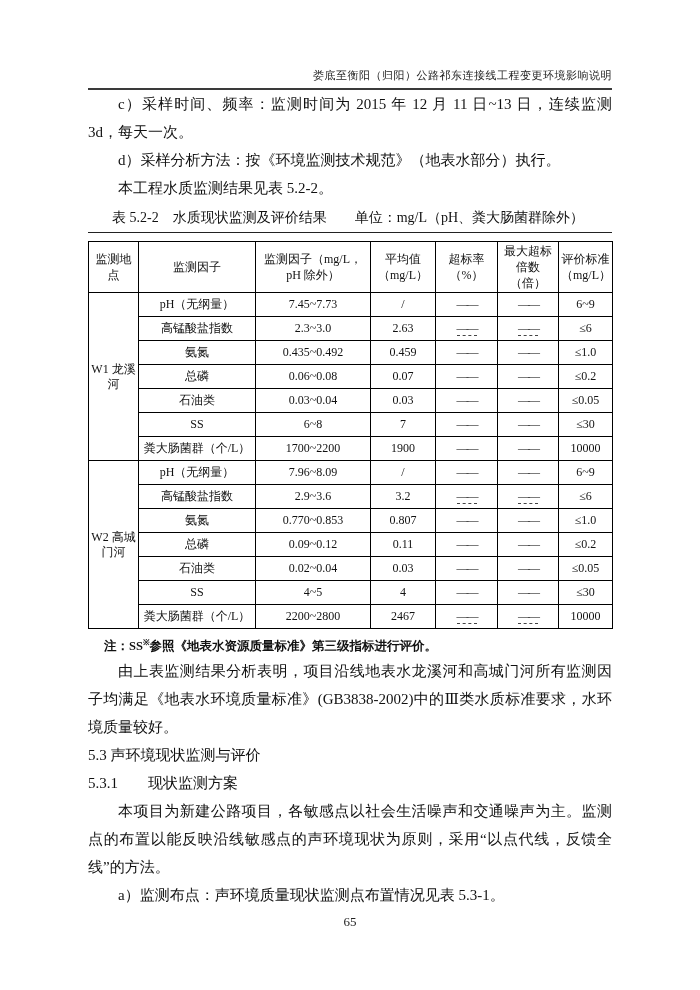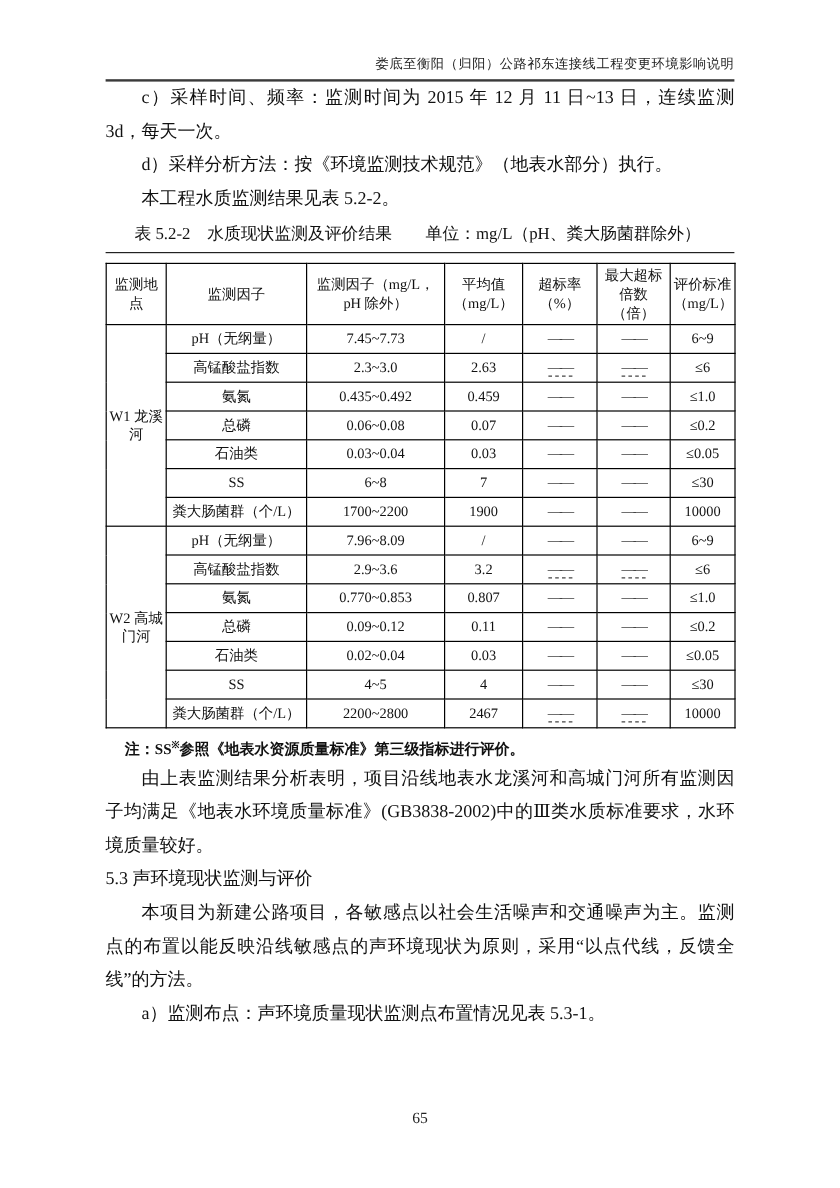--- a/index.html
+++ b/index.html
@@ -1,21 +1,21 @@
 <!DOCTYPE html>
 <html><head>
 <meta charset="utf-8">
 <style>
   html,body{margin:0;padding:0;background:#e8e8e8;}
   .page{
     width:700px;height:990px;background:#ffffff;position:relative;
     font-family:"Liberation Serif","DejaVu Serif",serif;color:#111;
     margin:0 auto;overflow:hidden;box-sizing:border-box;
   }
-  .content{padding:46px 88px 0 88px;}
+  .content{padding:46px 88px 0 88px;margin-top:22px;}
   .doc-header{
     text-align:right;font-size:11px;color:#222;letter-spacing:.5px;
     padding-bottom:5px;border-bottom:2px solid #3a3a3a;
   }
   p{margin:0;font-size:15px;line-height:28px;text-align:justify;}
   .indent{text-indent:2em;}
   .first-gap{margin-top:14px;}
   .heading{font-size:15px;line-height:28px;margin:0;}
   .bold{font-weight:normal;}
   .table-caption{
@@ -36,21 +36,21 @@
   td.loc{line-height:17px;}
   .dash-val{letter-spacing:-2px;color:#333;}
   tr.revised .txt{text-underline-offset:2px;}
   tr.revised .dash-wrap{border-bottom:1px dashed #444;padding-bottom:1px;display:inline-block;line-height:11px;}
   .note{
     font-size:12.5px;font-weight:bold;line-height:22px;margin-top:3px;
     padding-left:16px;text-indent:0;
   }
   .note sup{font-size:8px;}
   .page-number{
-    position:absolute;bottom:50px;left:0;width:100%;
+    position:absolute;bottom:60px;left:0;width:100%;
     text-align:center;font-size:13px;color:#222;
   }
 </style>
 </head>
 <body>
 
 <div class="page">
   <div class="content">
 
     <div class="doc-header">
@@ -203,20 +203,21 @@
         </tbody>
     </table>
 
     <p class="note">
       <span>注：SS</span><sup>※</sup><span>参照《地表水资源质量标准》第三级指标进行评价。</span>
     </p>
 
     <p class="indent">由上表监测结果分析表明，项目沿线地表水龙溪河和高城门河所有监测因子均满足《地表水环境质量标准》(GB3838-2002)中的Ⅲ类水质标准要求，水环境质量较好。</p>
 
     <p class="heading bold">5.3 声环境现状监测与评价</p>
+    <p class="heading">5.3.1　　现状监测方案</p>
 
     <p class="indent">本项目为新建公路项目，各敏感点以社会生活噪声和交通噪声为主。监测点的布置以能反映沿线敏感点的声环境现状为原则，采用“以点代线，反馈全线”的方法。</p>
     <p class="indent">a）监测布点：声环境质量现状监测点布置情况见表 5.3-1。</p>
 
   </div>
 
   <div class="page-number">65</div>
 </div>
 
 </body></html>

